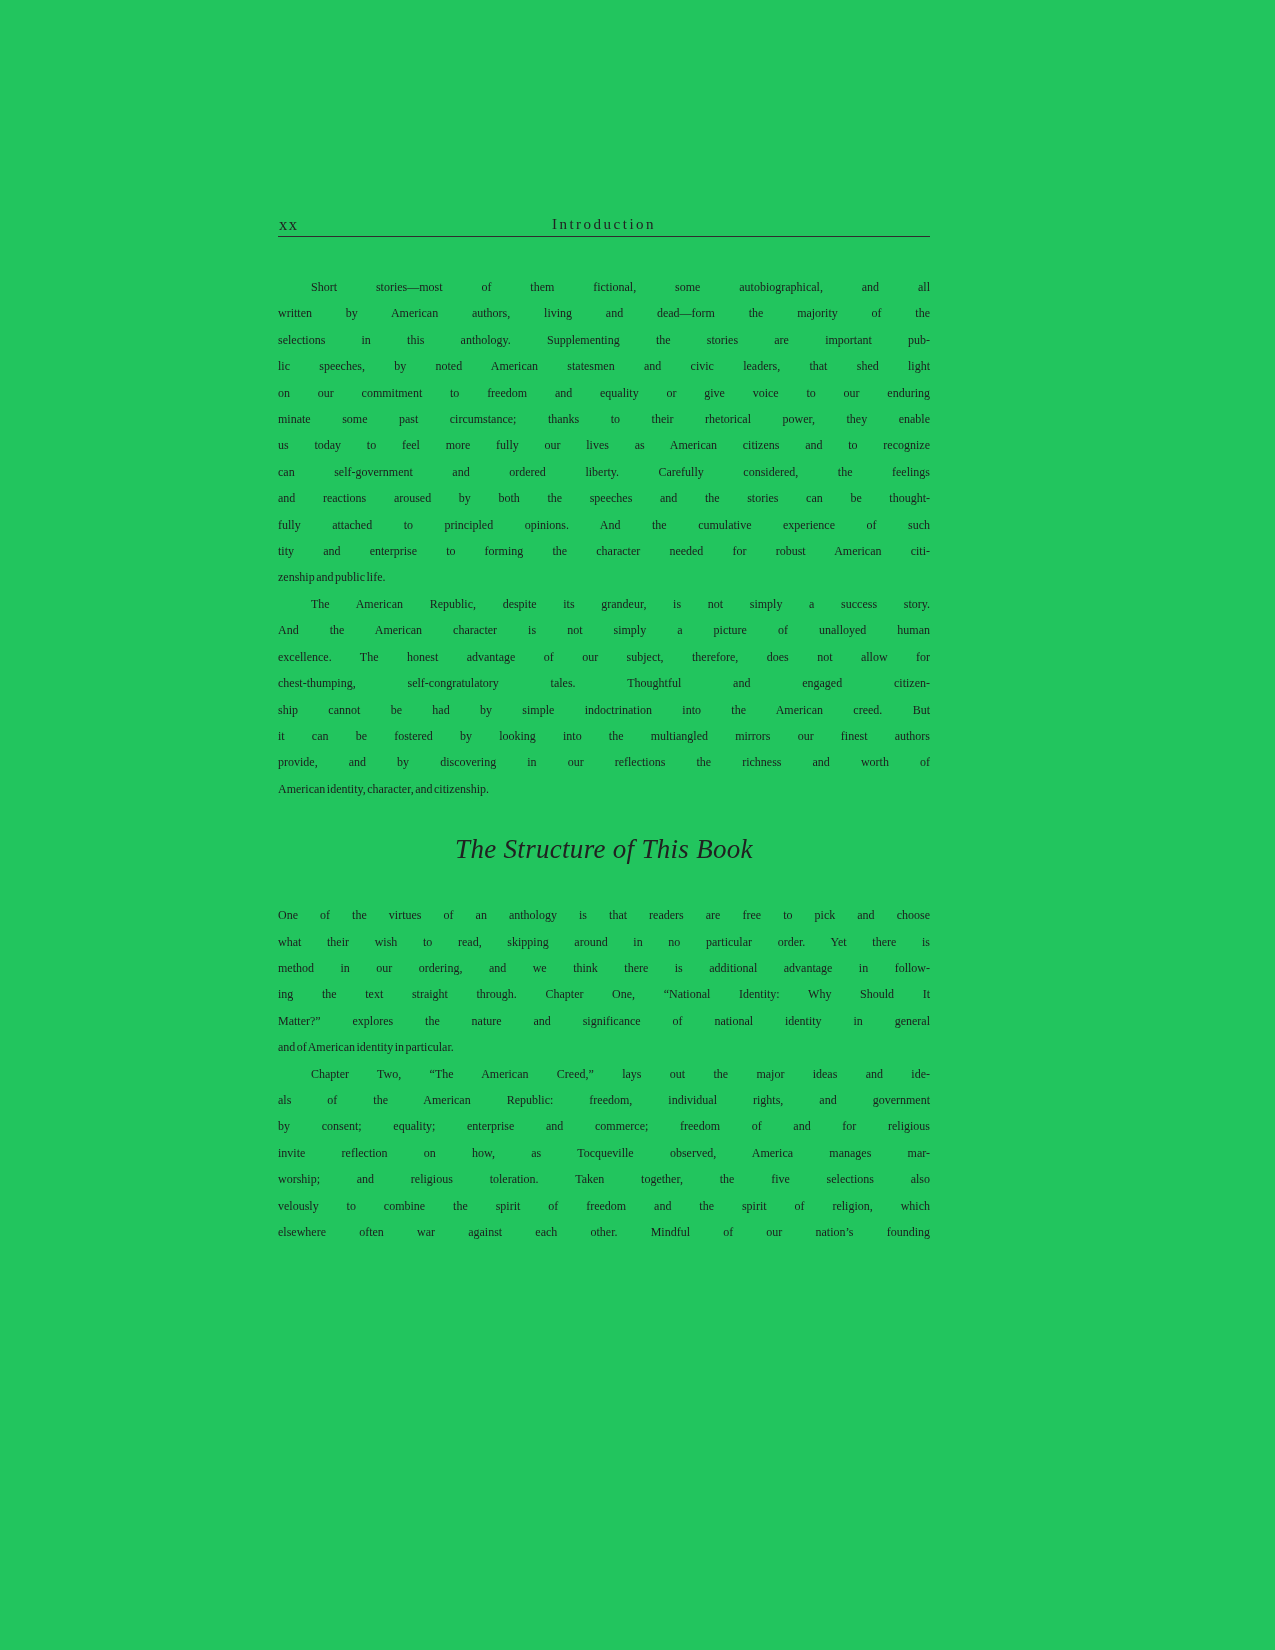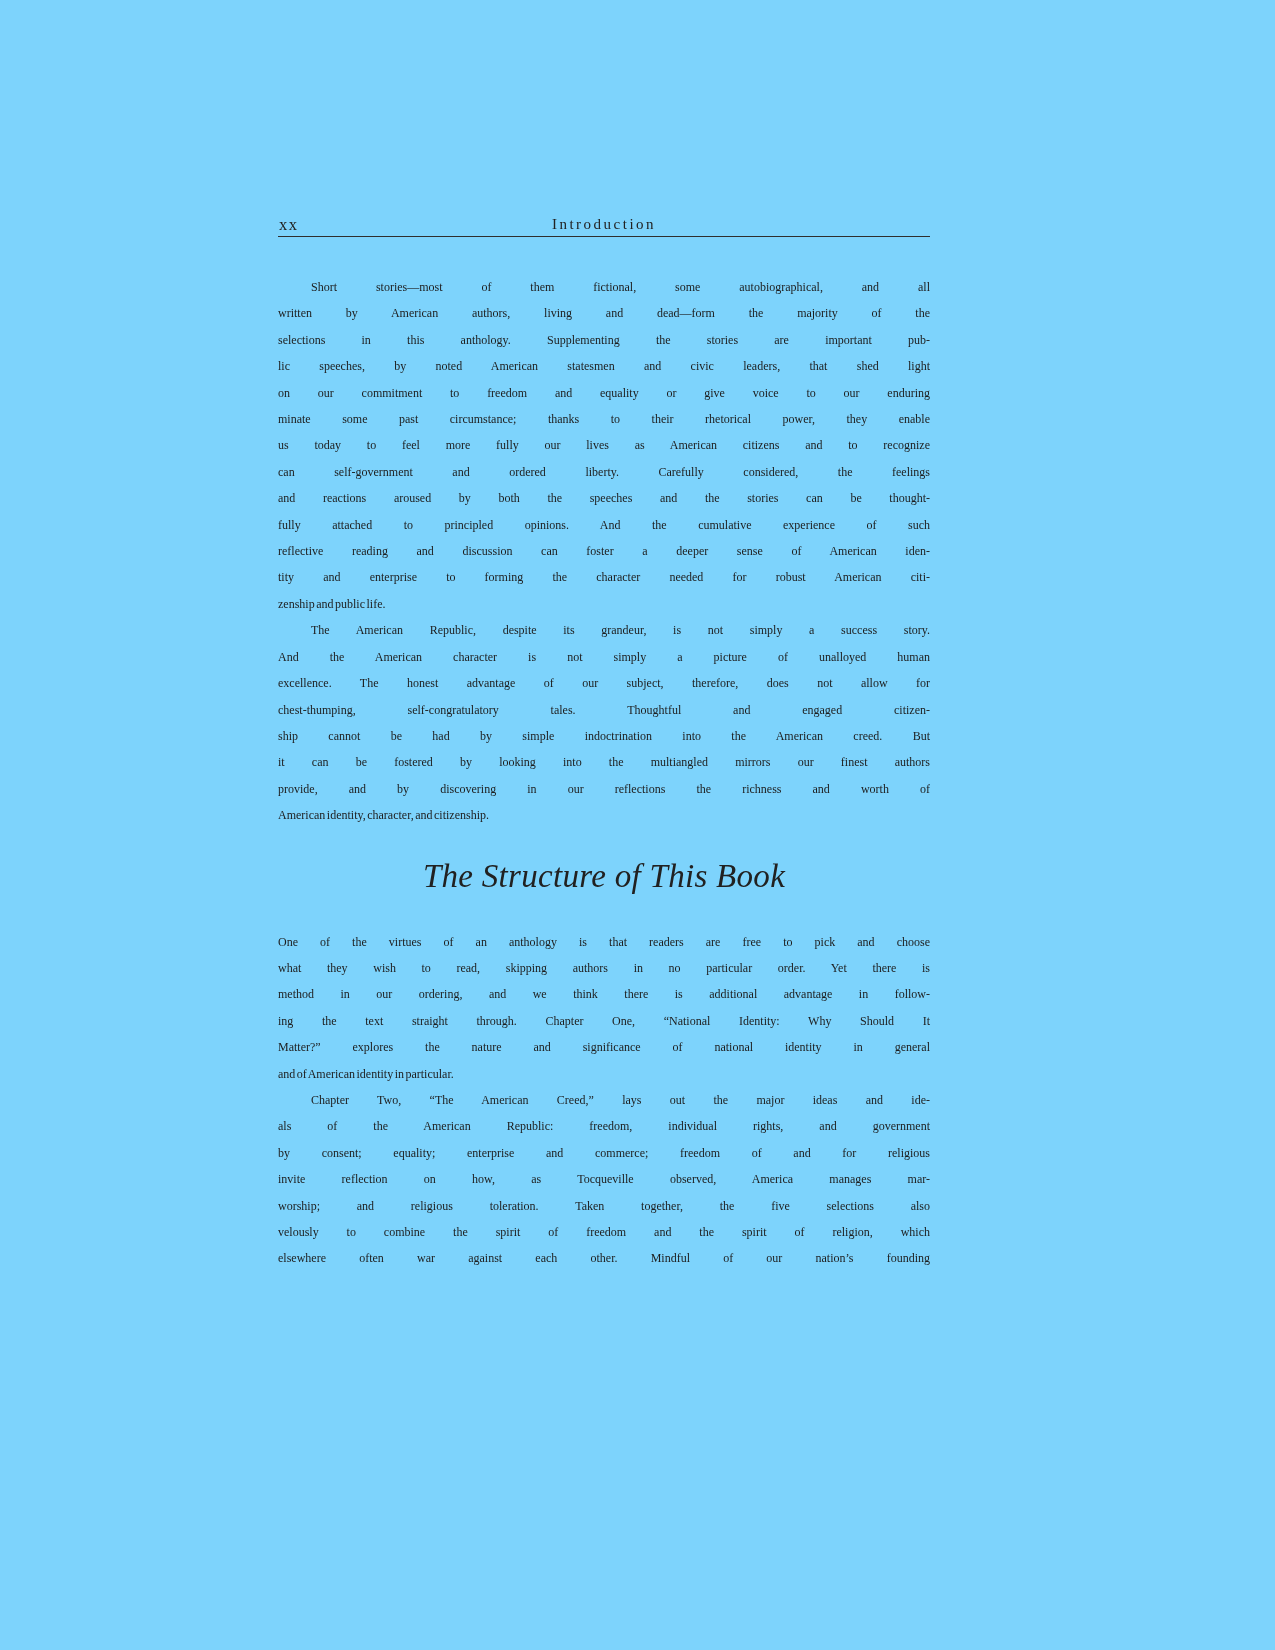--- a/index.html
+++ b/index.html
@@ -8,21 +8,21 @@
     width: 1275px;
     height: 1650px;
     position: relative;
     font-family: "Liberation Serif", "DejaVu Serif", serif;
     color: #1d1d1d;
     overflow: hidden;
   }
   .page {
     position: absolute;
     inset: 0;
-    background: #7dd3fc;
+    background: #22c55e;
   }
   .column {
     position: absolute;
     left: 278px;
     top: 0;
     width: 652px;
   }
   .running-header {
     margin-top: 210px;
     position: relative;
@@ -62,21 +62,21 @@
     word-spacing: -1.5px;
     text-align: justify;
     text-align-last: justify;
     color: #1d1d1d;
   }
   .line.last { text-align-last: left; }
   .line.indent { text-indent: 33px; }
   .section-heading {
     font-style: italic;
     font-weight: 400;
-    font-size: 33px;
+    font-size: 27px;
     line-height: 34px;
     text-align: center;
     letter-spacing: 0.3px;
     color: #212121;
     margin: 30px 0 36px 0;
   }
 </style>
 </head>
 <body>
 
@@ -94,38 +94,37 @@
           <div class="line indent">Short stories—most of them fictional, some autobiographical, and all</div>
           <div class="line">written by American authors, living and dead—form the majority of the</div>
           <div class="line">selections in this anthology. Supplementing the stories are important pub-</div>
           <div class="line">lic speeches, by noted American statesmen and civic leaders, that shed light</div>
           <div class="line">on our commitment to freedom and equality or give voice to our enduring</div>
           <div class="line">minate some past circumstance; thanks to their rhetorical power, they enable</div>
           <div class="line">us today to feel more fully our lives as American citizens and to recognize</div>
           <div class="line">can self-government and ordered liberty. Carefully considered, the feelings</div>
           <div class="line">and reactions aroused by both the speeches and the stories can be thought-</div>
           <div class="line">fully attached to principled opinions. And the cumulative experience of such</div>
-          <div class="line">reflective reading and discussion can foster a deeper sense of American iden-</div>
           <div class="line">tity and enterprise to forming the character needed for robust American citi-</div>
           <div class="line last">zenship and public life.</div>
         </div>
         <div class="paragraph">
           <div class="line indent">The American Republic, despite its grandeur, is not simply a success story.</div>
           <div class="line">And the American character is not simply a picture of unalloyed human</div>
           <div class="line">excellence. The honest advantage of our subject, therefore, does not allow for</div>
           <div class="line">chest-thumping, self-congratulatory tales. Thoughtful and engaged citizen-</div>
           <div class="line">ship cannot be had by simple indoctrination into the American creed. But</div>
           <div class="line">it can be fostered by looking into the multiangled mirrors our finest authors</div>
           <div class="line">provide, and by discovering in our reflections the richness and worth of</div>
           <div class="line last">American identity, character, and citizenship.</div>
         </div>
         <h2 class="section-heading">The Structure of This Book</h2>
         <div class="paragraph">
           <div class="line">One of the virtues of an anthology is that readers are free to pick and choose</div>
-          <div class="line">what they wish to read, skipping authors in no particular order. Yet there is</div>
+          <div class="line">what their wish to read, skipping around in no particular order. Yet there is</div>
           <div class="line">method in our ordering, and we think there is additional advantage in follow-</div>
           <div class="line">ing the text straight through. Chapter One, “National Identity: Why Should It</div>
           <div class="line">Matter?” explores the nature and significance of national identity in general</div>
           <div class="line last">and of American identity in particular.</div>
         </div>
         <div class="paragraph">
           <div class="line indent">Chapter Two, “The American Creed,” lays out the major ideas and ide-</div>
           <div class="line">als of the American Republic: freedom, individual rights, and government</div>
           <div class="line">by consent; equality; enterprise and commerce; freedom of and for religious</div>
           <div class="line">invite reflection on how, as Tocqueville observed, America manages mar-</div>

